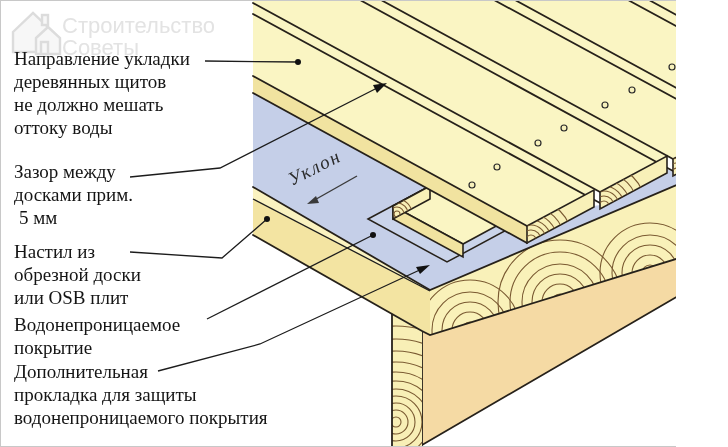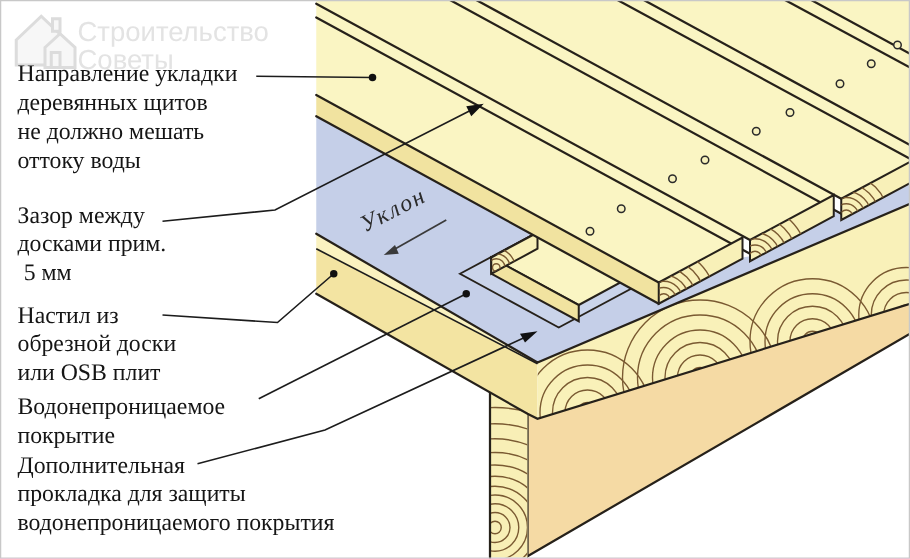--- a/index.html
+++ b/index.html
@@ -1,16 +1,16 @@
 <!DOCTYPE html>
 <html><head>
 <meta charset="utf-8">
 <style>
   html,body{margin:0;padding:0;background:#ffffff;}
-  #stage{position:relative;width:728px;height:447px;background:#ec4899;overflow:hidden;
+  #stage{position:relative;width:676px;height:447px;background:#fca5a5;overflow:hidden;
          font-family:"Liberation Serif",serif;}
   svg{position:absolute;left:0;top:0;}
   text{user-select:none;}
   .lbl{font-family:"Liberation Serif",serif;font-size:19px;fill:#151515;}
   .wm{font-family:"Liberation Sans",sans-serif;font-size:22px;fill:#e3e3e3;}
   .outl{stroke:#26211a;stroke-width:1.8;fill:none;stroke-linecap:round;}
   .thin{stroke:#1c1c1c;stroke-width:1.3;fill:none;}
   .ring{stroke:#7a5a32;stroke-width:1.1;fill:none;}
   .face{stroke:#26211a;stroke-width:1.6;}
 </style>

